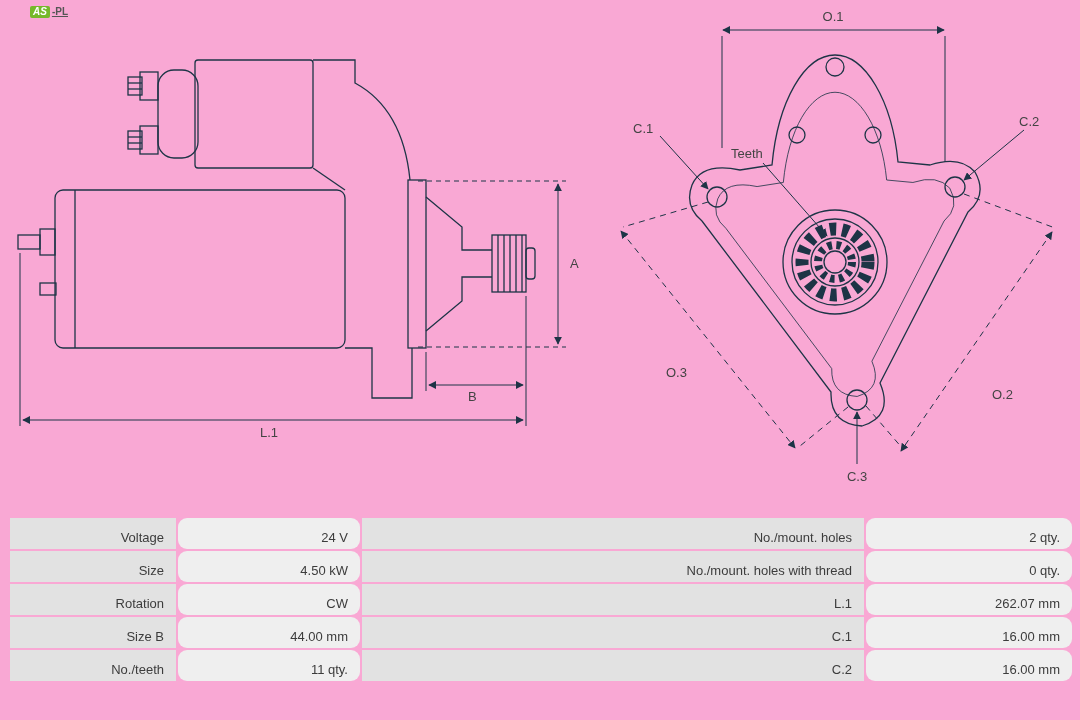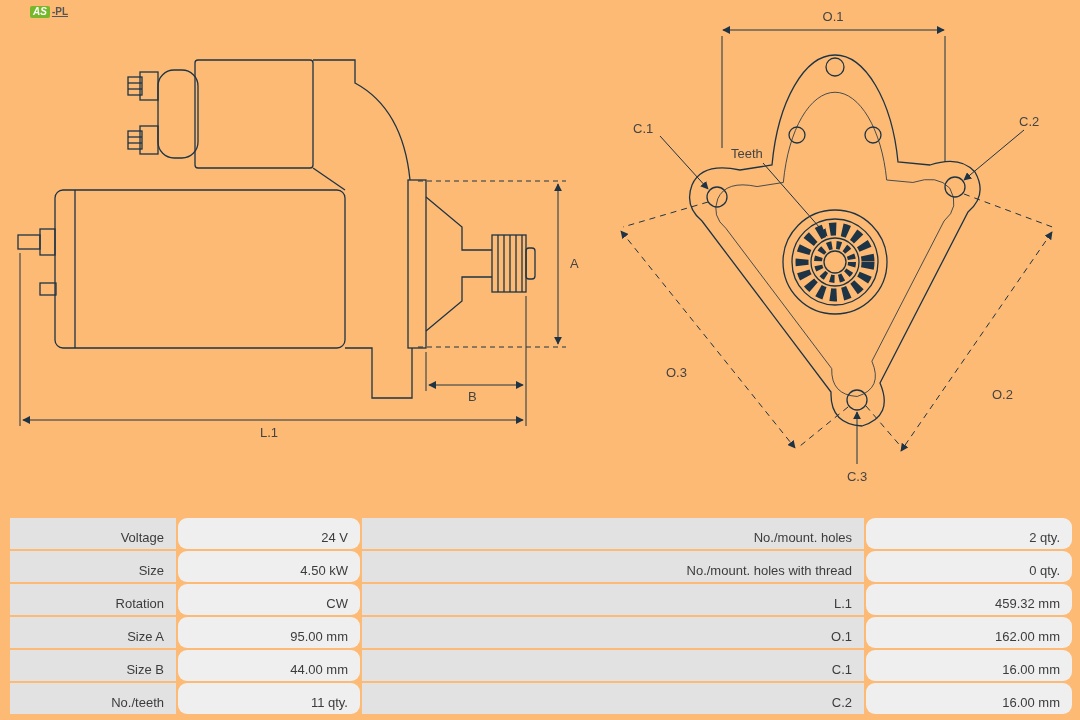--- a/index.html
+++ b/index.html
@@ -1,17 +1,17 @@
 <!DOCTYPE html>
 <html><head>
 <meta charset="utf-8">
 <style>
   * { margin:0; padding:0; box-sizing:border-box; }
   html,body { background:#ffffff; font-family:"Liberation Sans","DejaVu Sans",sans-serif; }
-  .page { position:relative; width:1080px; height:720px; background:#fdba74; overflow:hidden; }
+  .page { position:relative; width:1080px; height:720px; background:#f9a8d4; overflow:hidden; }
 
   .logo { position:absolute; top:6px; left:30px; display:flex; align-items:center; gap:2px;
           font-size:10px; font-weight:bold; line-height:12px; }
   .logo-as { background:#76b82a; color:#fff; padding:0 3px; border-radius:2px; font-style:italic; }
   .logo-pl { color:#555;text-decoration:underline; }
 
   .svg-side  { position:absolute; left:10px; top:45px; }
   .svg-front { position:absolute; left:600px; top:0; }
 
   .part-number { position:absolute; left:14px; top:487px; font-size:18px; color:#cc2229;
@@ -196,27 +196,21 @@
       <tr>
         <td class="lbl">Size</td>
         <td class="val">4.50 kW</td>
         <td class="lbl">No./mount. holes with thread</td>
         <td class="val">0 qty.</td>
       </tr>
       <tr>
         <td class="lbl">Rotation</td>
         <td class="val">CW</td>
         <td class="lbl">L.1</td>
-        <td class="val">459.32 mm</td>
-      </tr>
-      <tr>
-        <td class="lbl">Size A</td>
-        <td class="val">95.00 mm</td>
-        <td class="lbl">O.1</td>
-        <td class="val">162.00 mm</td>
+        <td class="val">262.07 mm</td>
       </tr>
       <tr>
         <td class="lbl">Size B</td>
         <td class="val">44.00 mm</td>
         <td class="lbl">C.1</td>
         <td class="val">16.00 mm</td>
       </tr>
       <tr>
         <td class="lbl">No./teeth</td>
         <td class="val">11 qty.</td>

